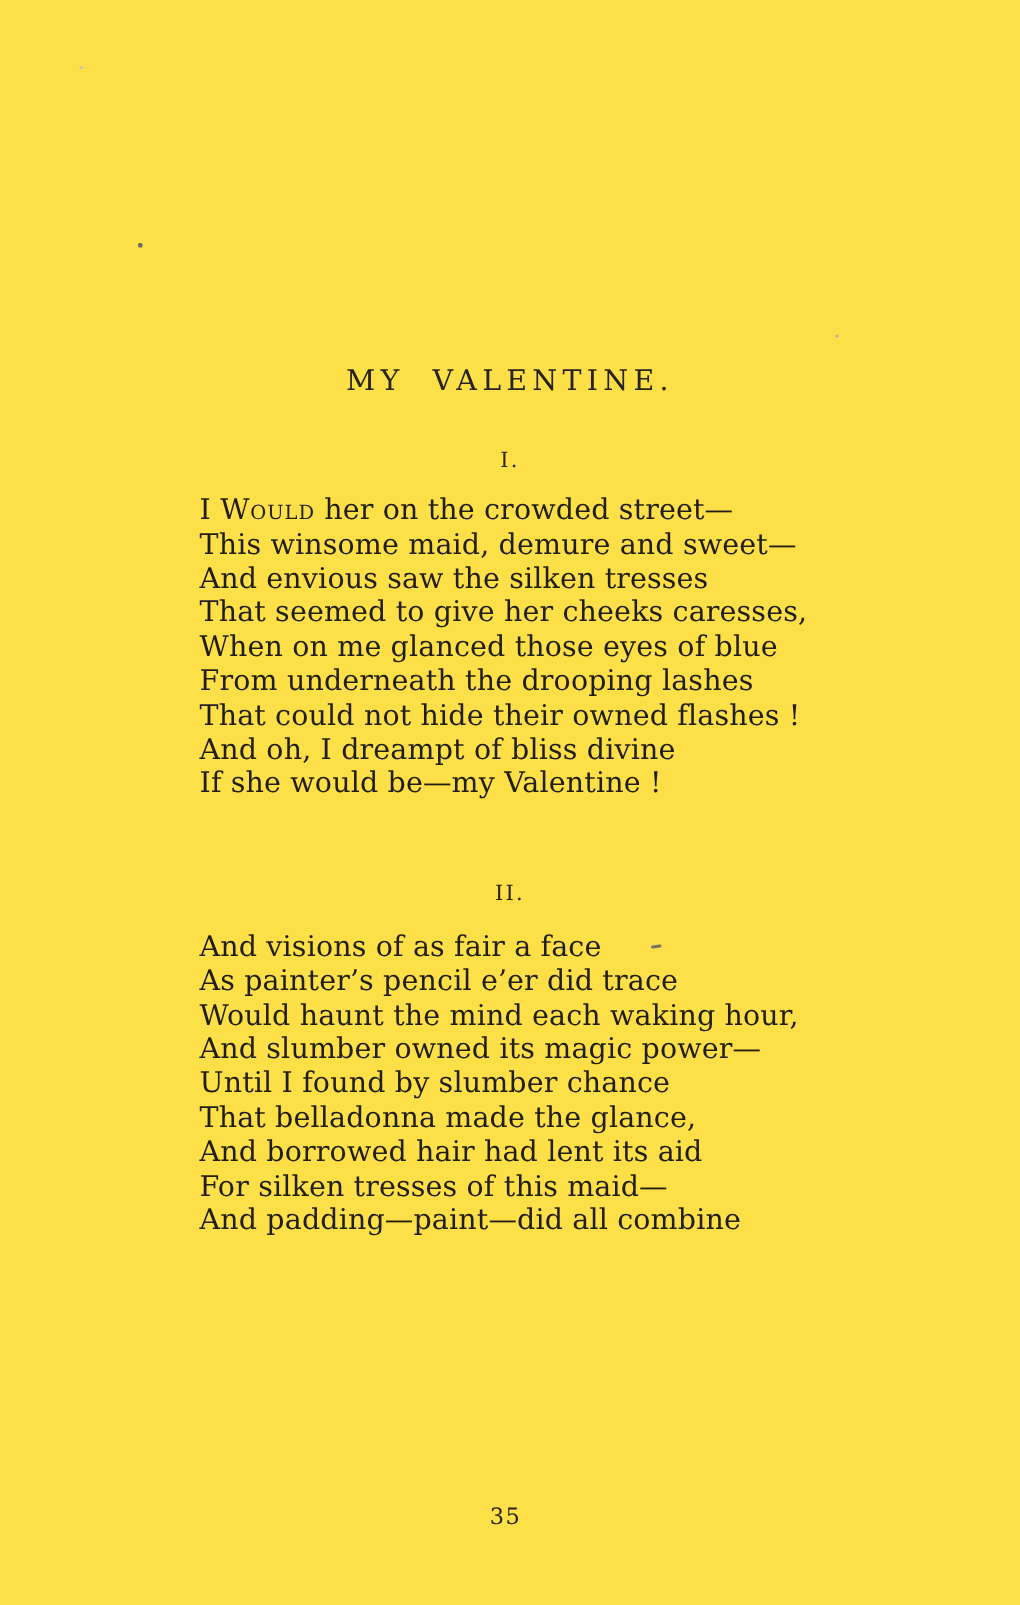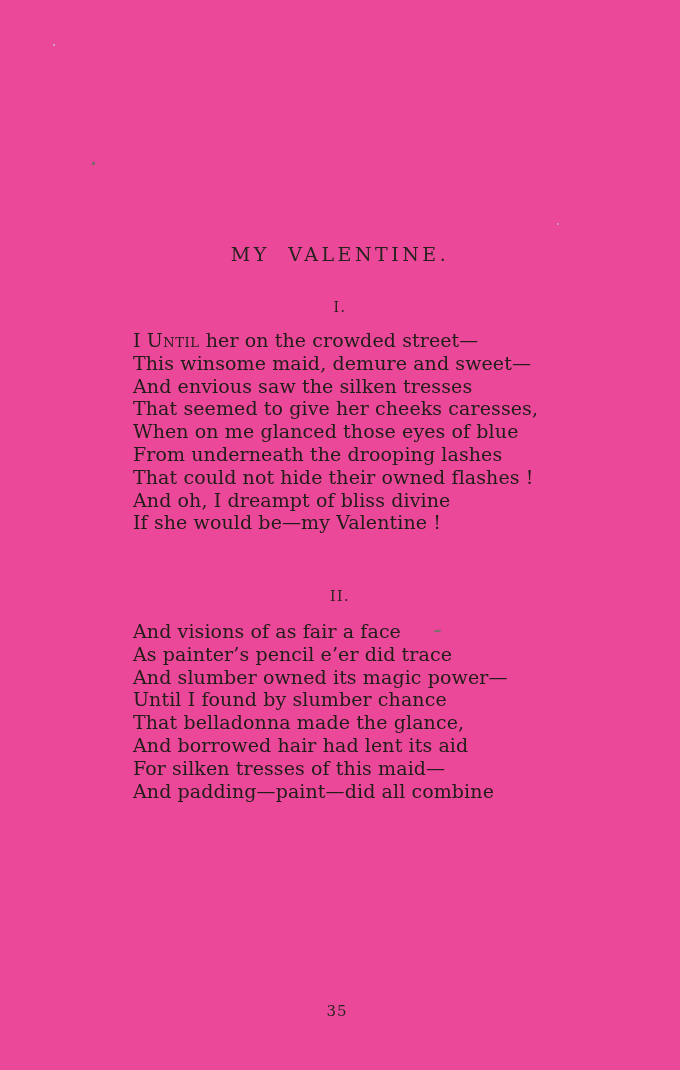--- a/index.html
+++ b/index.html
@@ -4,21 +4,21 @@
 <style>
   html, body {
     margin: 0;
     padding: 0;
     background: #ffffff;
   }
   .page {
     position: relative;
     width: 680px;
     height: 1070px;
-    background: #ec4899;
+    background: #fde047;
     overflow: hidden;
     font-family: "DejaVu Serif", "Liberation Serif", serif;
     color: #211d19;
   }
   .title {
     position: absolute;
     top: 243px;
     left: 0;
     right: 0;
     margin: 0;
@@ -86,36 +86,37 @@
   <span class="speck speck-a"></span>
   <span class="speck speck-b"></span>
   <span class="speck speck-c"></span>
   <span class="speck speck-d"></span>
 
   <h1 class="title">MY VALENTINE.</h1>
 
   <div class="numeral numeral-1">I.</div>
 
   <div class="stanza stanza-1">
-      <div class="line"><span>I </span><span class="sc">Until</span><span> her on the crowded street—</span></div>
+      <div class="line"><span>I </span><span class="sc">Would</span><span> her on the crowded street—</span></div>
       <div class="line">This winsome maid, demure and sweet—</div>
       <div class="line">And envious saw the silken tresses</div>
       <div class="line">That seemed to give her cheeks caresses,</div>
       <div class="line">When on me glanced those eyes of blue</div>
       <div class="line">From underneath the drooping lashes</div>
       <div class="line">That could not hide their owned flashes !</div>
       <div class="line">And oh, I dreampt of bliss divine</div>
       <div class="line">If she would be—my Valentine !</div>
     </div>
 
   <div class="numeral numeral-2">II.</div>
 
   <div class="stanza stanza-2">
       <div class="line">And visions of as fair a face</div>
       <div class="line">As painter’s pencil e’er did trace</div>
+      <div class="line">Would haunt the mind each waking hour,</div>
       <div class="line">And slumber owned its magic power—</div>
       <div class="line">Until I found by slumber chance</div>
       <div class="line">That belladonna made the glance,</div>
       <div class="line">And borrowed hair had lent its aid</div>
       <div class="line">For silken tresses of this maid—</div>
       <div class="line">And padding—paint—did all combine</div>
     </div>
 
   <div class="page-number">35</div>
 

